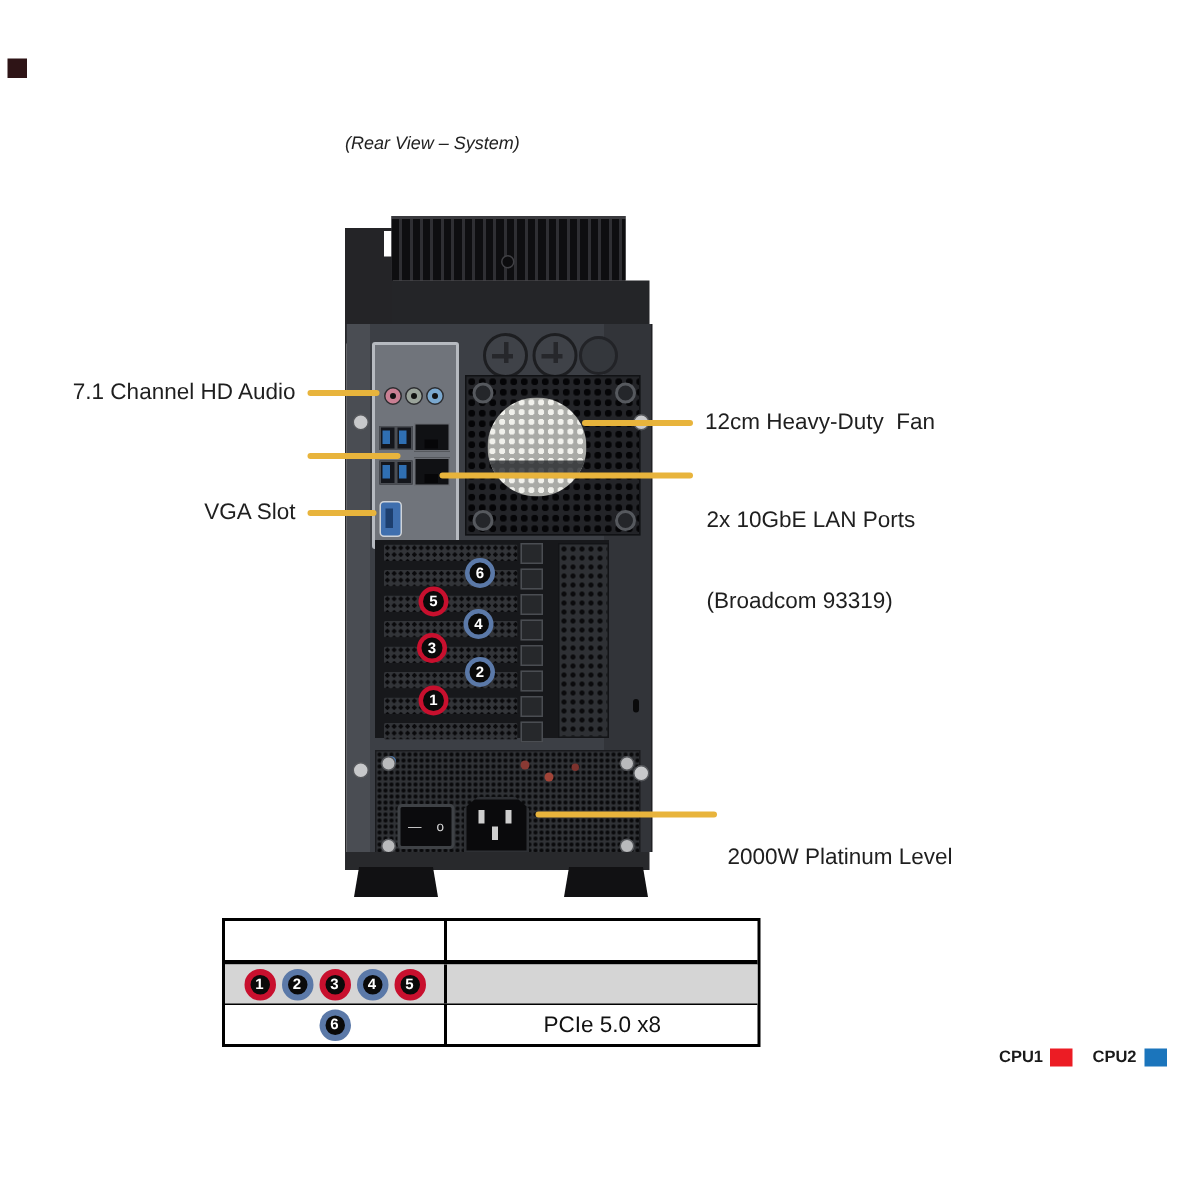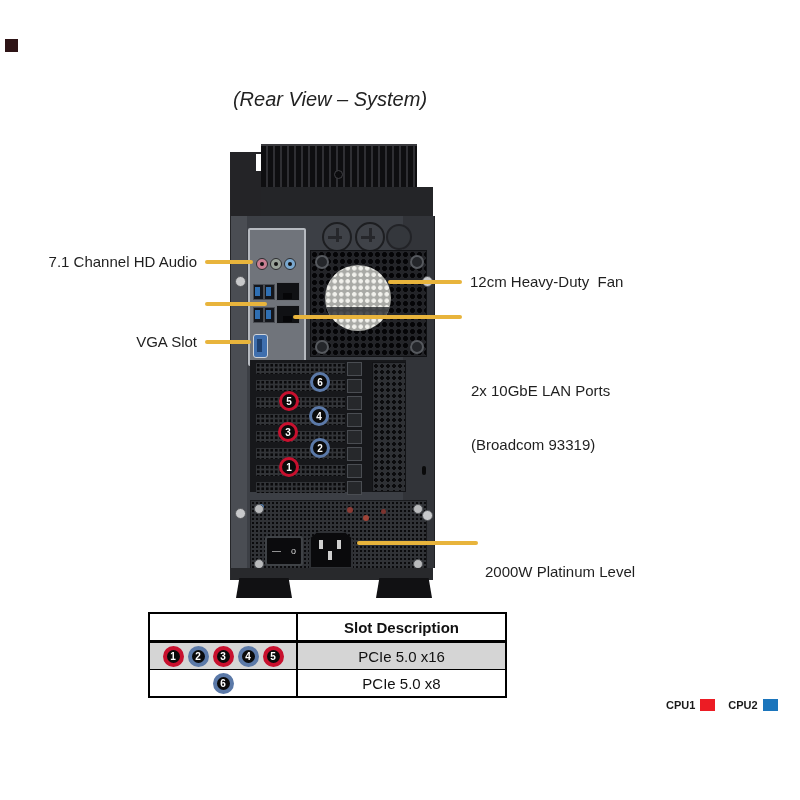--- a/index.html
+++ b/index.html
@@ -1,21 +1,21 @@
 <!DOCTYPE html>
 <html><head>
 <meta charset="utf-8">
 <style>
   html,body{margin:0;padding:0;background:#fff;}
   .canvas{position:relative;width:800px;height:800px;background:#fff;overflow:hidden;
           font-family:"Liberation Sans",sans-serif;color:#1b1b1b;}
   .lbl{position:absolute;font-size:15px;line-height:18px;color:#1f1f1f;white-space:pre;}
   .lbl.right-align{text-align:right;}
-  .title{position:absolute;left:230px;top:88px;width:200px;text-align:center;
-         font-size:20px;font-style:italic;color:#222;}
+  .title{position:absolute;left:230px;top:88px;width:200px;
+         font-size:12px;font-style:italic;color:#222;}
   .leader{position:absolute;height:4px;background:#E8B43C;border-radius:2px;}
 
   
   .tower{position:absolute;left:230px;top:140px;width:203px;height:452px;}
   .top-left-block{position:absolute;left:0;top:12px;width:32px;height:77px;background:#242427;}
   .top-notch{position:absolute;left:26px;top:14px;width:8px;height:17px;background:#fff;}
   .fins{position:absolute;left:31px;top:4px;width:156px;height:41px;background:#19191c;
         background-image:repeating-linear-gradient(90deg,#0e0e10 0 5px,#2f2f33 5px 7px);
         border-top:2px solid #3a3a3e;}
   .fin-screw{position:absolute;left:104px;top:30px;width:7px;height:7px;border-radius:50%;
@@ -209,41 +209,39 @@
   <div class="leader" style="left:205px;top:302px;width:62px;"></div>
   <div class="leader" style="left:205px;top:340px;width:46px;"></div>
   <div class="leader" style="left:388px;top:280px;width:74px;"></div>
   <div class="leader" style="left:293px;top:315px;width:169px;"></div>
   <div class="leader" style="left:357px;top:541px;width:121px;"></div>
 
   <div class="lbl right-align" style="right:603px;top:253px;">7.1 Channel HD Audio</div>
   <div class="lbl right-align" style="right:603px;top:333px;">VGA Slot</div>
   <div class="lbl" style="left:470px;top:273px;">12cm Heavy-Duty  Fan</div>
   <div class="lbl" style="left:471px;top:302px;">
-    <span style="display:block;margin-top:44px;">2x 10GbE LAN Ports</span>
+    <span style="display:block;">2x 10GbE LAN Ports</span>
     <span style="display:block;">(Broadcom 93319)</span>
   </div>
   <div class="lbl" style="left:485px;top:527px;">
     <span style="display:block;">2000W Platinum Level</span>
   </div>
 
   <div class="slot-table">
     <div class="t-row t-header">
       <div class="t-cell t-left"></div>
-      <div class="t-cell t-right">Slot Description</div>
     </div>
     <div class="t-row t-r1">
       <div class="t-cell t-left">
         <div class="t-circle" style="border-color: rgb(200, 16, 46);">1</div>
         <div class="t-circle" style="border-color: rgb(91, 121, 168);">2</div>
         <div class="t-circle" style="border-color: rgb(200, 16, 46);">3</div>
         <div class="t-circle" style="border-color: rgb(91, 121, 168);">4</div>
         <div class="t-circle" style="border-color: rgb(200, 16, 46);">5</div>
       </div>
-      <div class="t-cell t-right">PCIe 5.0 x16</div>
     </div>
     <div class="t-row">
       <div class="t-cell t-left">
         <div class="t-circle" style="border-color: rgb(91, 121, 168);">6</div>
       </div>
       <div class="t-cell t-right">PCIe 5.0 x8</div>
     </div>
   </div>
 
   <div class="legend">

